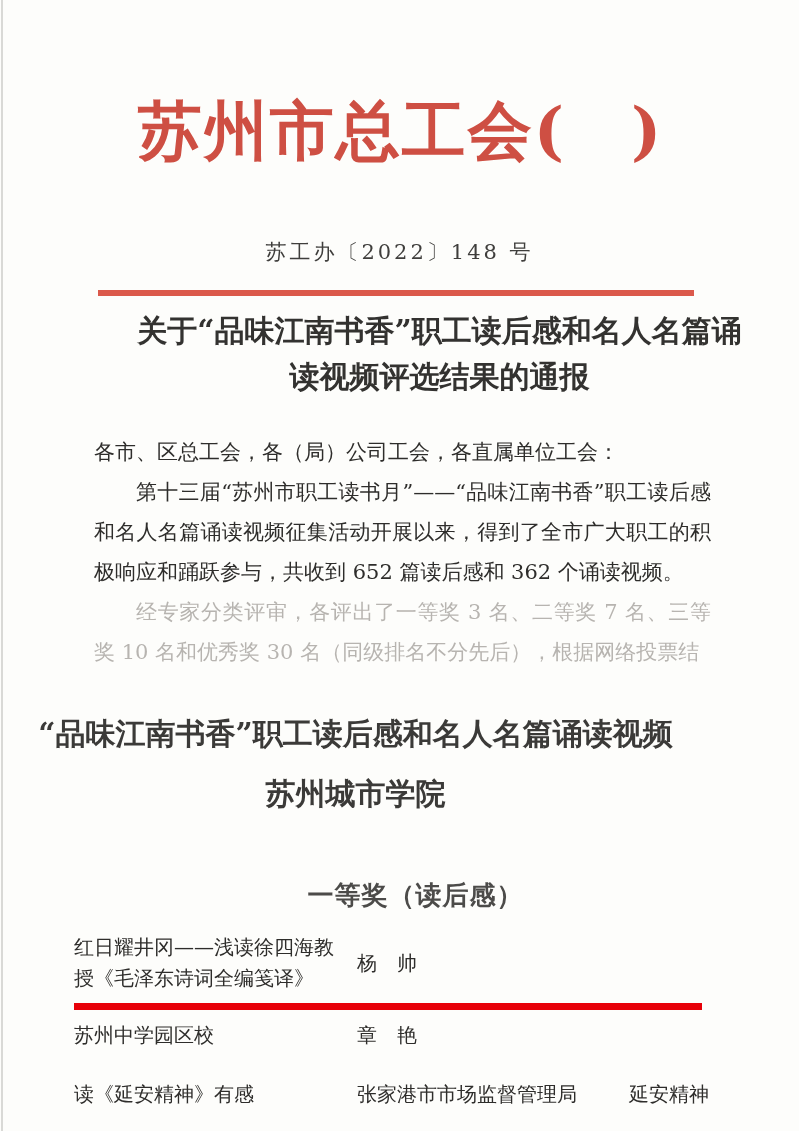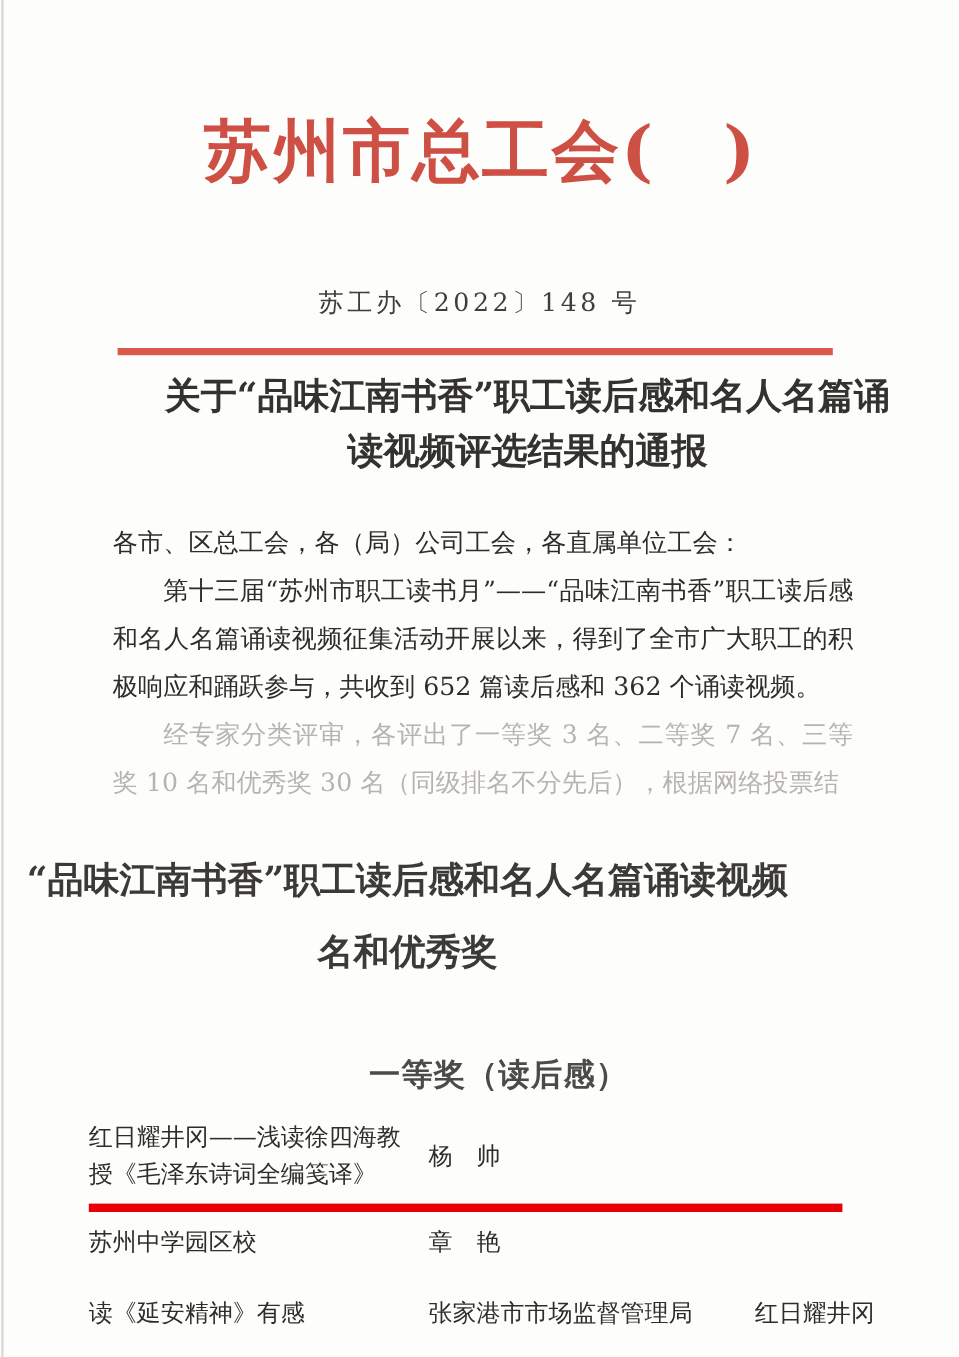--- a/index.html
+++ b/index.html
@@ -16,21 +16,21 @@
   
   .scan-edge {
     left: 1px; top: 0; width: 2px; height: 1131px;
     background: #d9d9d6;
   }
 
   
   .org-title {
     left: 0; top: 96px; width: 799px;
     text-align: center;
-    font-size: 56px;
+    font-size: 64px;
     font-weight: 900;
     color: #ce4f43;
     letter-spacing: 2px;
     line-height: 1.1;
     white-space: pre;
   }
   .org-title .paren { font-weight: 700; letter-spacing: 0; }
 
   .doc-number {
     left: 0; top: 238px; width: 799px;
@@ -61,21 +61,21 @@
     line-height: 40px;
     text-align: justify;
     color: #29282
 6;
   }
   .body-block p { margin: 0; }
   .indent { text-indent: 2em; }
   .faded { color: #b7b4b0; }
 
   .list-title {
-    left: 0; top: 716px; width: 679px;
+    left: 16px; top: 716px; width: 679px;
     text-align: center;
     font-size: 30px;
     font-weight: bold;
     color: #3b3a38;
     line-height: 36px;
   }
   .list-title .t2 { margin-top: 24px; }
 
   .prize-heading {
     left: 16px; top: 878px; width: 799px;
@@ -123,21 +123,21 @@
 </div>
 
 <div class="abs body-block">
   <p>各市、区总工会，各（局）公司工会，各直属单位工会：</p>
   <p class="indent">第十三届“苏州市职工读书月”——“品味江南书香”职工读后感和名人名篇诵读视频征集活动开展以来，得到了全市广大职工的积极响应和踊跃参与，共收到 652 篇读后感和 362 个诵读视频。</p>
   <p class="indent faded">经专家分类评审，各评出了一等奖 3 名、二等奖 7 名、三等奖 10 名和优秀奖 30 名（同级排名不分先后），根据网络投票结</p>
 </div>
 
 <div class="abs list-title">
   <div>“品味江南书香”职工读后感和名人名篇诵读视频</div>
-  <div class="t2">名和优秀奖</div>
+  <div class="t2">苏州城市学院</div>
 </div>
 
 <div class="abs prize-heading">一等奖（读后感）</div>
 
 <div class="abs winners">
 
   <div class="winner-row">
     <div class="work">红日耀井冈——浅读徐四海教
 授《毛泽东诗词全编笺译》</div>
     <div class="name">杨　帅</div>
@@ -148,16 +148,16 @@
   <div class="winner-row">
     <div class="unit">苏州中学园区校</div>
     <div class="name">章　艳</div>
   </div>
 
   <div class="row-gap"></div>
 
   <div class="winner-row">
     <div class="work">读《延安精神》有感</div>
     <div class="unit">张家港市市场监督管理局</div>
-    <div class="name">红日耀井冈</div>
+    <div class="name">延安精神</div>
   </div>
 
 </div>
 
 </body></html>

